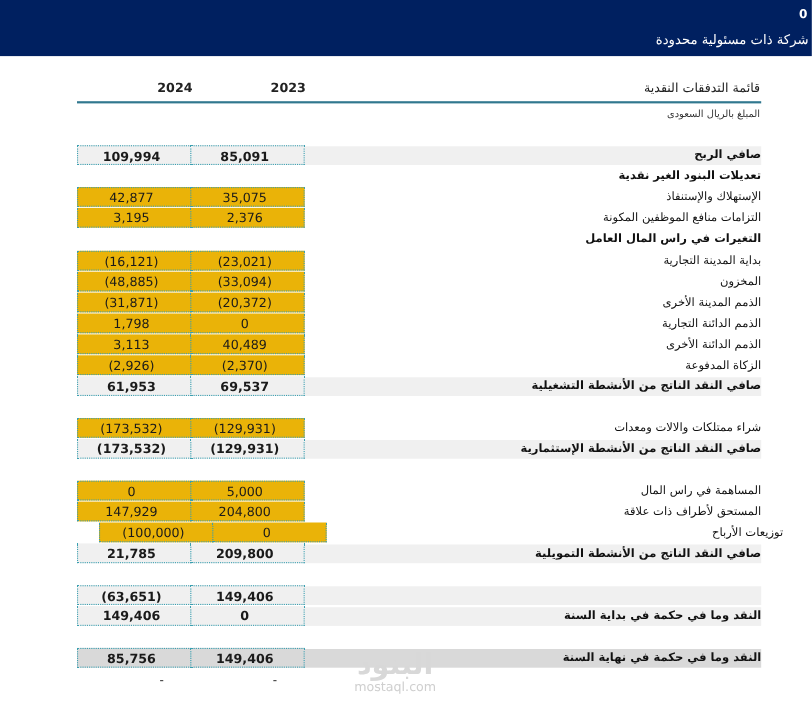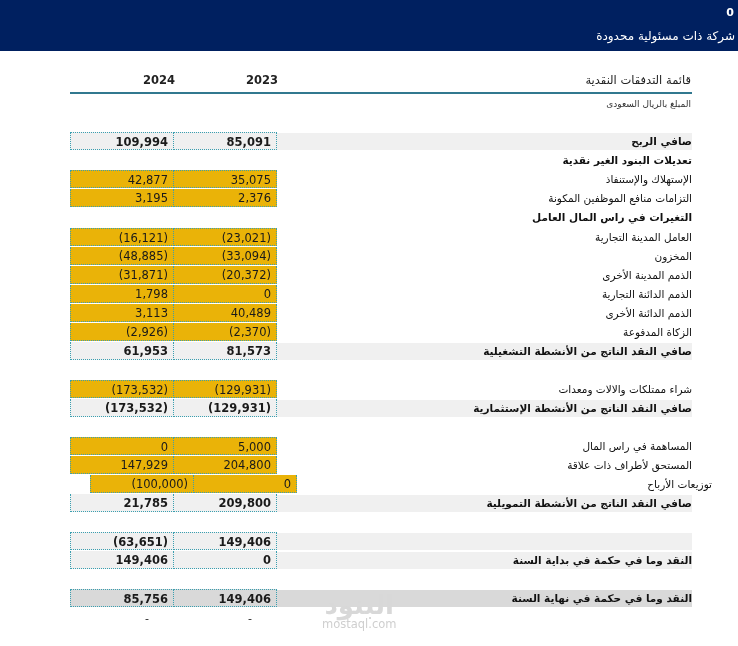--- a/index.html
+++ b/index.html
@@ -22,21 +22,21 @@
   .row .label {
     position: absolute; right: 0; top: 0; height: 18px; line-height: 18px; font-size: 10.5px; color: #111;
     direction: rtl; white-space: nowrap; padding-right: 0;
   }
   .row .bar { position: absolute; left: 206px; right: 0; top: 1px; height: 17px; }
   .row.shade .bar { background: #f0f0f0; }
   .row.dark .bar { background: #d9d9d9; }
   .row.bold .label { font-weight: bold; }
   .cell {
     position: absolute; top: 0; height: 18px; line-height: 18px; font-size: 11.5px; color: #1a1a1a;
-    text-align: right; box-sizing: border-box; padding-right: 5px;
+    text-align: center; box-sizing: border-box; padding-right: 5px;
     border: 1px dotted #3a9fb0;
     font-family: "DejaVu Sans", sans-serif;
   }
   .cell.c2024 { left: 0; width: 104px; }
   .cell.c2023 { left: 103px; width: 104px; }
   .row.cyan .cell { background: #eab308; }
   .row.shade .cell { background: #f0f0f0; }
   .row.dark .cell { background: #d9d9d9; }
   .row.bold .cell { font-weight: bold; }
   .row.noborder-top .cell { border-top: none; }
@@ -83,21 +83,21 @@
   <div class="label">التزامات منافع الموظفين المكونة</div>
 </div>
 
 <div class="row bold" style="top:208px;">
   <div class="label">التغيرات في راس المال العامل</div>
 </div>
 
 <div class="row cyan" style="top:228px;">
   <div class="cell c2024">(16,121)</div>
   <div class="cell c2023">(23,021)</div>
-  <div class="label">العامل المدينة التجارية</div>
+  <div class="label">بداية المدينة التجارية</div>
 </div>
 <div class="row cyan noborder-top" style="top:247px;">
   <div class="cell c2024">(48,885)</div>
   <div class="cell c2023">(33,094)</div>
   <div class="label">المخزون</div>
 </div>
 <div class="row cyan noborder-top" style="top:266px;">
   <div class="cell c2024">(31,871)</div>
   <div class="cell c2023">(20,372)</div>
   <div class="label">الذمم المدينة الأخرى</div>
@@ -114,21 +114,21 @@
 </div>
 <div class="row cyan noborder-top" style="top:323px;">
   <div class="cell c2024">(2,926)</div>
   <div class="cell c2023">(2,370)</div>
   <div class="label">الزكاة المدفوعة</div>
 </div>
 
 <div class="row shade bold noborder-top" style="top:342px;">
   <div class="bar"></div>
   <div class="cell c2024">61,953</div>
-  <div class="cell c2023">81,573</div>
+  <div class="cell c2023">69,537</div>
   <div class="label">صافي النقد الناتج من الأنشطة التشغيلية</div>
 </div>
 
 <div class="row cyan" style="top:380px;">
   <div class="cell c2024">(173,532)</div>
   <div class="cell c2023">(129,931)</div>
   <div class="label">شراء ممتلكات والالات ومعدات</div>
 </div>
 <div class="row shade bold noborder-top" style="top:399px;">
   <div class="bar"></div>

